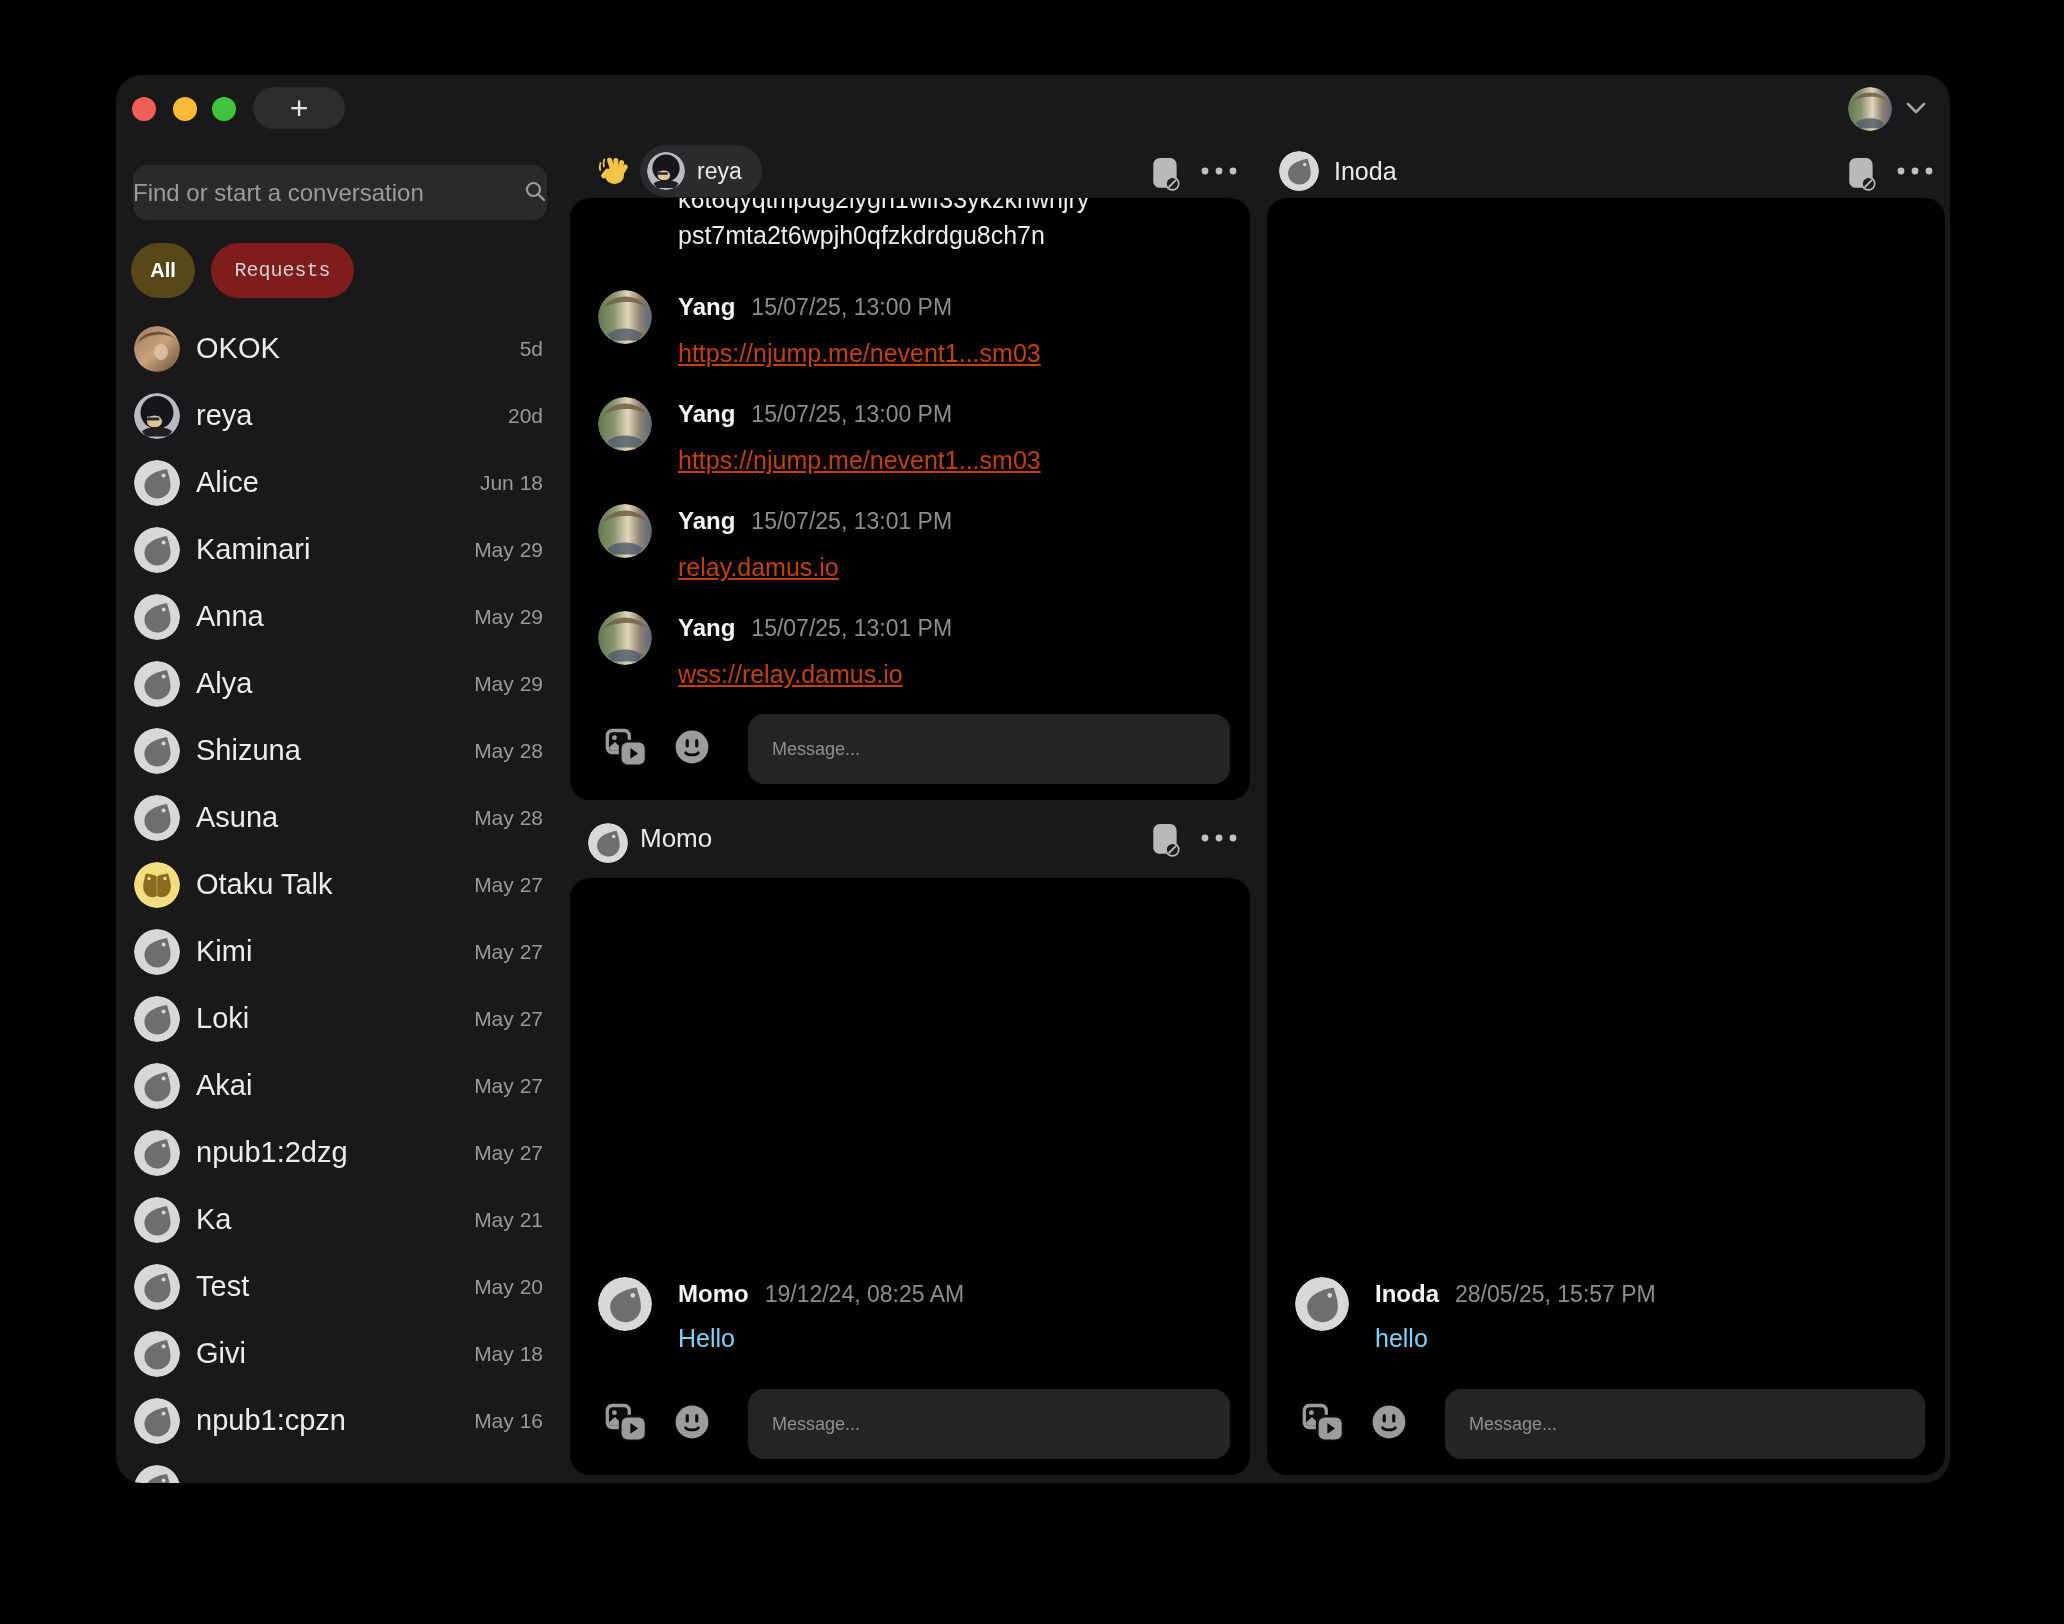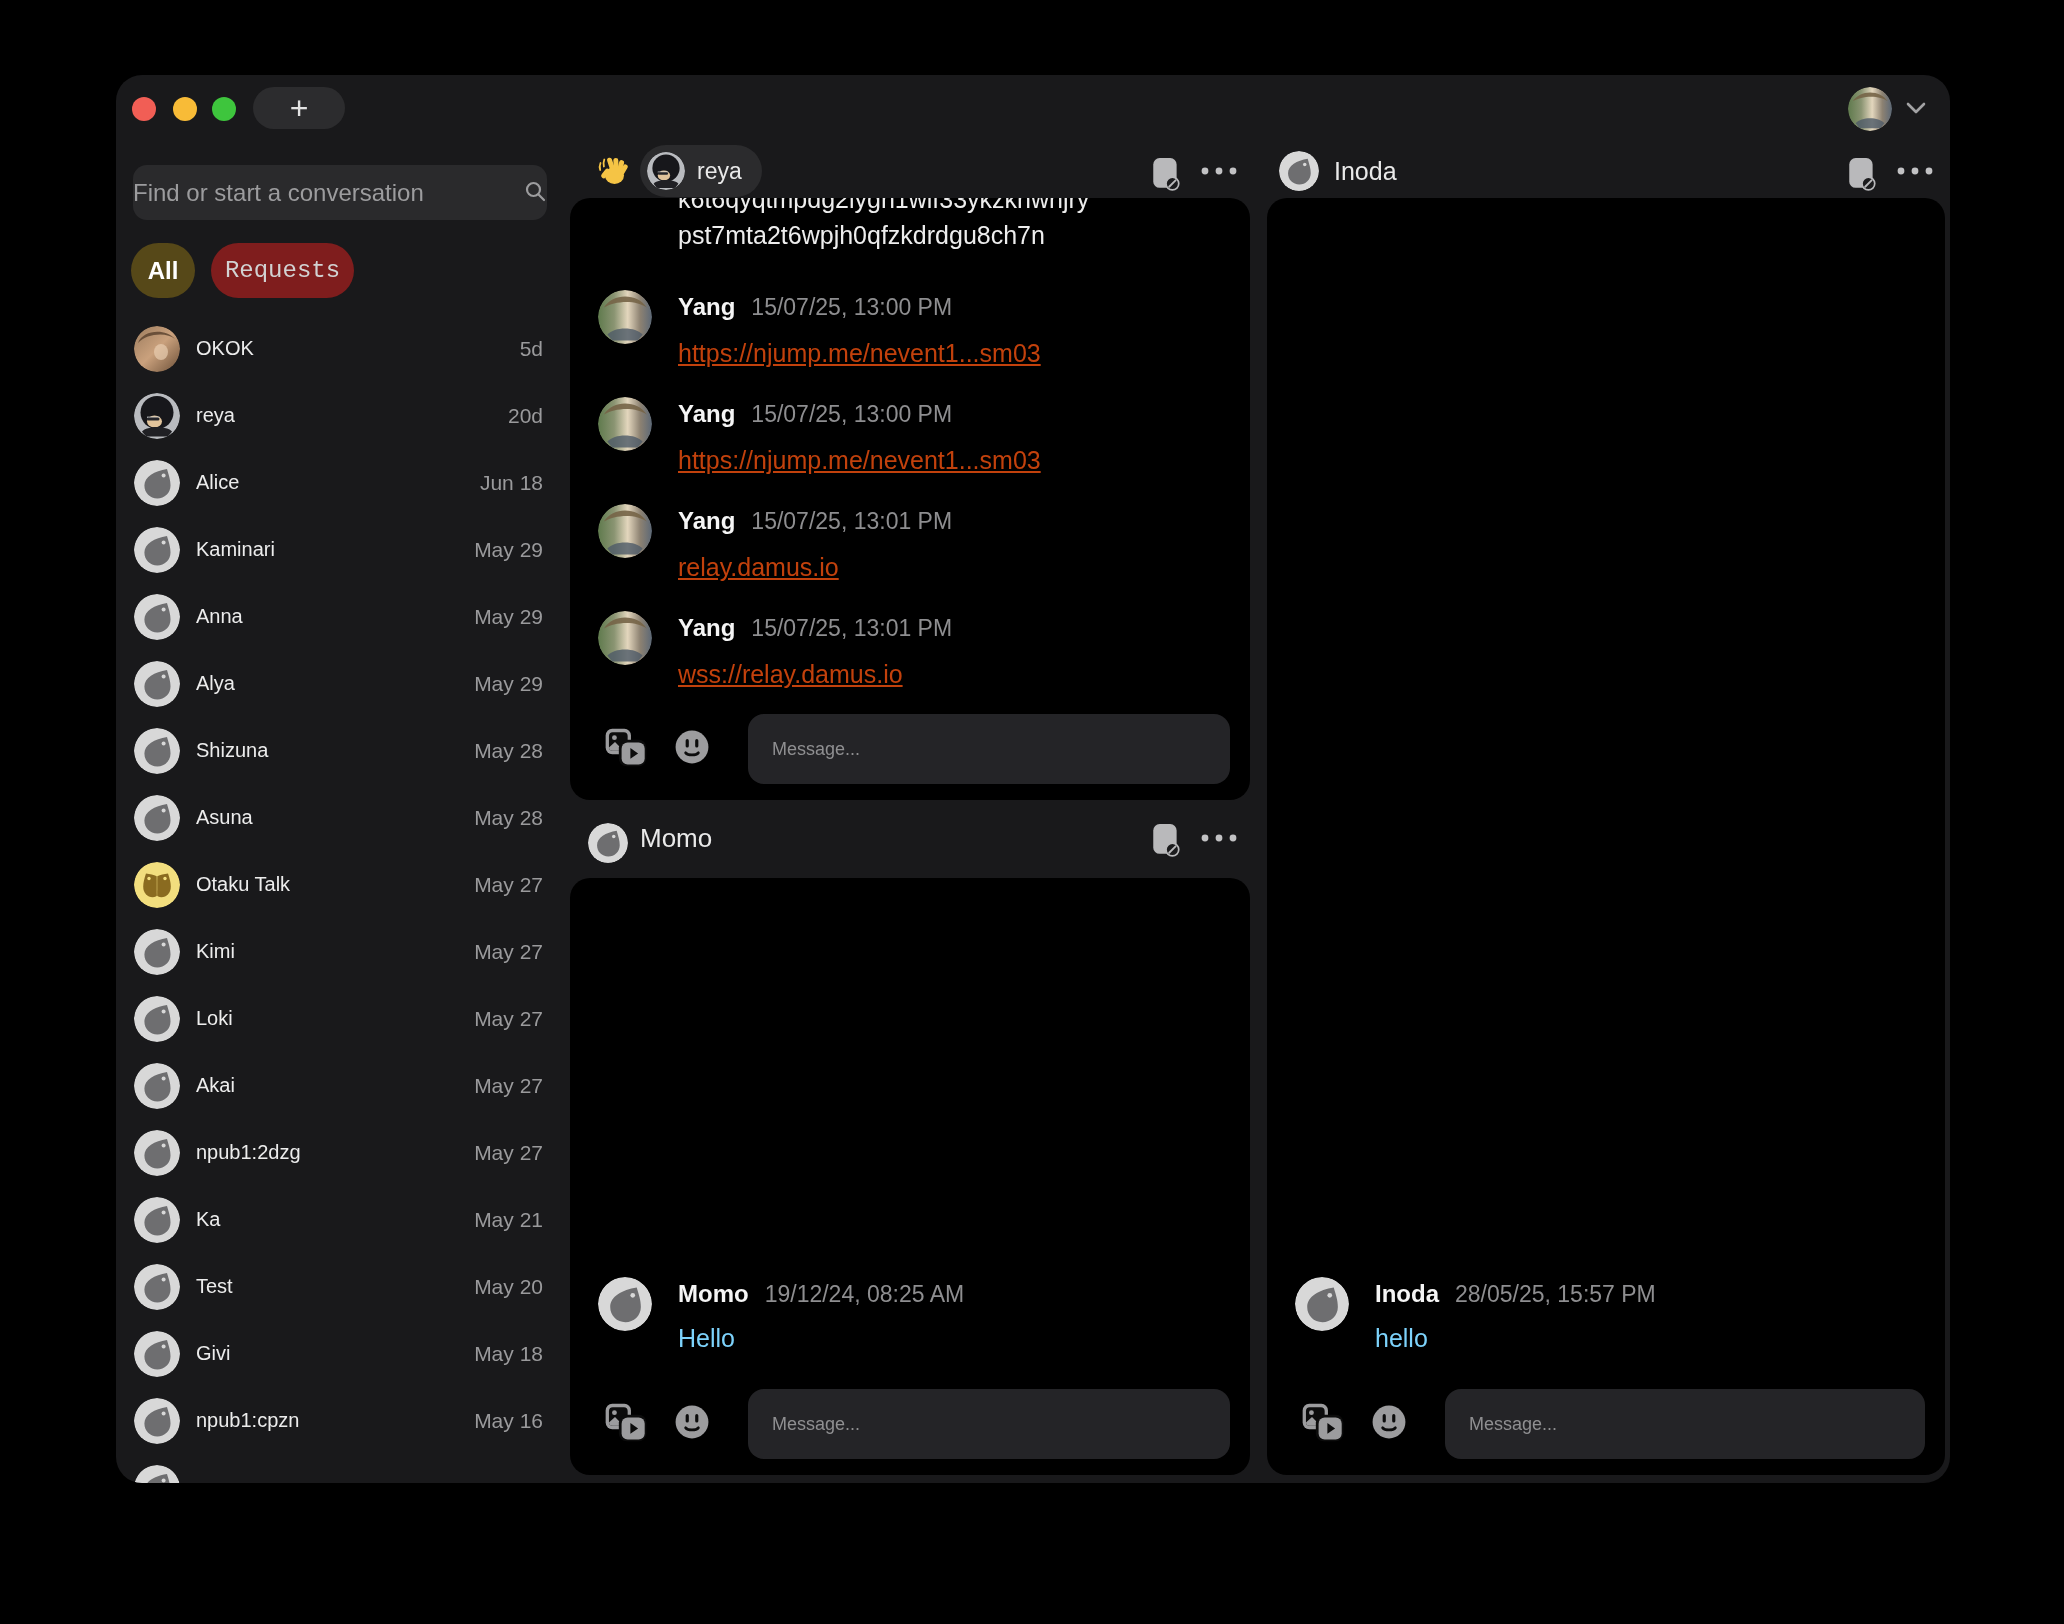--- a/index.html
+++ b/index.html
@@ -20,26 +20,26 @@
   .avatar{display:inline-block;border-radius:50%;overflow:hidden;flex:none;}
   .avatar svg{display:block;width:100%;height:100%;}
   .av46{width:46px;height:46px;} .av44{width:44px;height:44px;}
   .av40{width:40px;height:40px;} .av38{width:38px;height:38px;} .av54{width:54px;height:54px;}
   
   .search-box{position:absolute;left:17px;top:90px;width:414px;height:55px;border-radius:14px;
               background:#2a2a2c;display:flex;align-items:center;justify-content:space-between;
               padding:0 0;box-sizing:border-box;}
   .search-box .ph{color:#9c9c9e;font-size:24px;}
   .pill{position:absolute;top:168px;height:55px;border-radius:28px;display:flex;
-        align-items:center;justify-content:center;font-size:24px;}
+        align-items:center;justify-content:center;font-size:20px;}
   .pill.all{left:15px;width:64px;background:#564818;color:#fff;font-weight:bold;}
   .pill.req{left:95px;width:143px;background:#7f1d1d;color:#d2d2d2;font-family:Liberation Mono, monospace;}
   .conv-list{position:absolute;left:0;top:240px;width:450px;}
   .conv-row{height:67px;display:flex;align-items:center;padding:0 23px 0 18px;box-sizing:border-box;}
-  .conv-name{margin-left:16px;font-size:20px;color:#ececec;flex:1;white-space:nowrap;}
+  .conv-name{margin-left:16px;font-size:29px;color:#ececec;flex:1;white-space:nowrap;}
   .conv-date{font-size:21px;color:#9a9a9c;text-align:right;}
   
   .hdr-title{font-size:25px;color:#e9e9e9;}
   .reya-pill{position:absolute;left:524px;top:70px;height:52px;border-radius:26px;background:#2b2b2d;
              display:flex;align-items:center;gap:12px;padding:0 20px 0 7px;}
   .icon-btn{position:absolute;}
   .icon-btn svg{display:block;}
   
   .panel{position:absolute;background:#000;border-radius:20px;overflow:hidden;}
   .panel.reya{left:454px;top:123px;width:680px;height:602px;}

